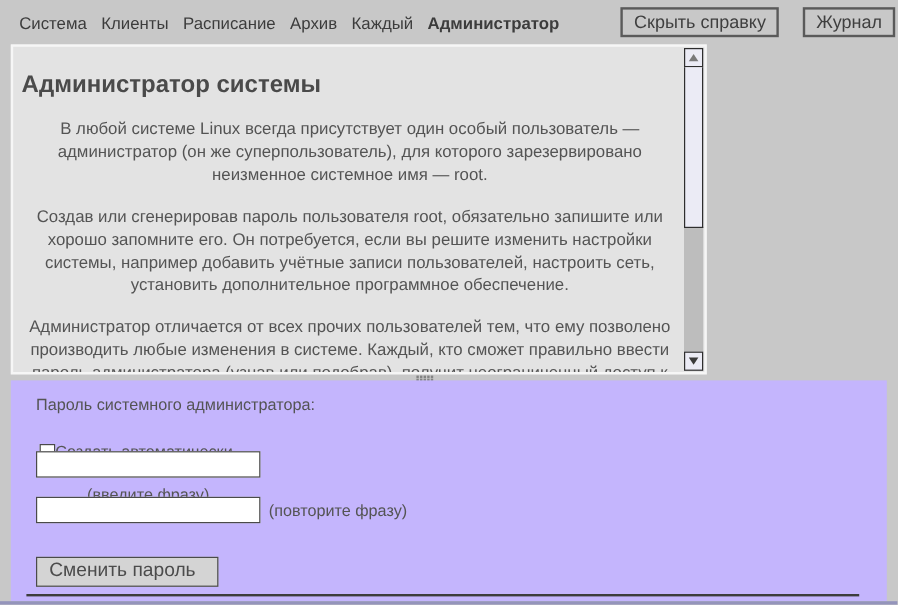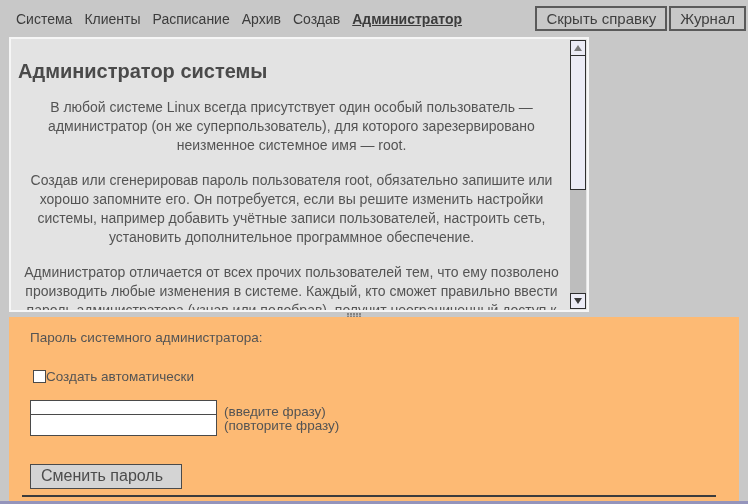--- a/index.html
+++ b/index.html
@@ -13,22 +13,22 @@
 
   
   .topbar {
     position:absolute; top:0; left:4px; width:748px; height:37px;
     display:flex; align-items:center; padding:0 6px 0 12px;
   }
   .menu { display:flex; align-items:center; gap:12px; flex:1; }
   .menu-item {
     font-size:14px; color:#3c3c3c; cursor:pointer; white-space:nowrap;
   }
-  .menu-item.active { font-weight:bold; text-decoration:underline; }
-  .topbar-buttons { display:flex; gap:2px; }
+  .menu-item.active { font-weight:bold; }
+  .topbar-buttons { display:flex; gap:20px; }
   .bar-btn {
     border:2px solid #5a5a5a; background:#c8c8c8; color:#3f3f3f;
     font-family:"Liberation Sans", sans-serif;
     font-size:15px; padding:1px 9px 2px 9px; height:25px; cursor:pointer;
     white-space:nowrap;
   }
 
   
   .help-pane {
     position:absolute; left:9px; top:37px; width:580px; height:275px;
@@ -80,37 +80,37 @@
     position:absolute; left:347px; top:1px; width:1.5px; height:1.5px; background:#838383;
     box-shadow: 3px 0 #838383, 6px 0 #838383, 9px 0 #838383, 12px 0 #838383,
                 0 2.5px #838383, 3px 2.5px #838383, 6px 2.5px #838383,
                 9px 2.5px #838383, 12px 2.5px #838383;
     cursor:row-resize;
   }
 
   
   .form-area {
     position:absolute; left:9px; top:317px; width:730px; height:184px;
-    background:#fdba74;
+    background:#c4b5fd;
   }
   .section-label {
     position:absolute; left:21px; top:13px;
     font-size:13.5px; color:#545454;
   }
   .checkbox-row {
     position:absolute; left:24px; top:52px;
     display:flex; align-items:center; gap:0; cursor:pointer;
   }
   .checkbox-box {
     width:13px; height:13px; background:#ffffff; border:1px solid #4a4a4a;
     display:inline-block;
   }
   .checkbox-label { font-size:13.5px; color:#545454; }
   .field-row { position:absolute; left:21px; display:flex; align-items:center; gap:7px; }
-  .field-row.first { top:83px; }
+  .field-row.first { top:59px;flex-direction:column; }
   .field-row.second { top:97px; }
   .text-input {
     width:187px; height:22px; background:#ffffff;
     border:1px solid #4a4a4a; font-family:"Liberation Sans", sans-serif;
     font-size:13px; color:#333; padding:0 4px;
   }
   .field-hint { font-size:13.5px; color:#545454; }
   .submit-btn {
     position:absolute; left:21px; top:147px;
     background:#d4d4d4; border:1px solid #4a4a4a; color:#4c4c4c;
@@ -130,21 +130,21 @@
 </style>
 </head>
 <body>
 
 <div class="topbar">
   <div class="menu">
     <span class="menu-item">Система</span>
     <span class="menu-item">Клиенты</span>
     <span class="menu-item">Расписание</span>
     <span class="menu-item">Архив</span>
-    <span class="menu-item">Создав</span>
+    <span class="menu-item">Каждый</span>
     <span class="menu-item active">Администратор</span>
   </div>
   <div class="topbar-buttons">
     <button class="bar-btn">Скрыть справку</button>
     <button class="bar-btn">Журнал</button>
   </div>
 </div>
 
 <div class="help-pane">
   <div class="help-content">

